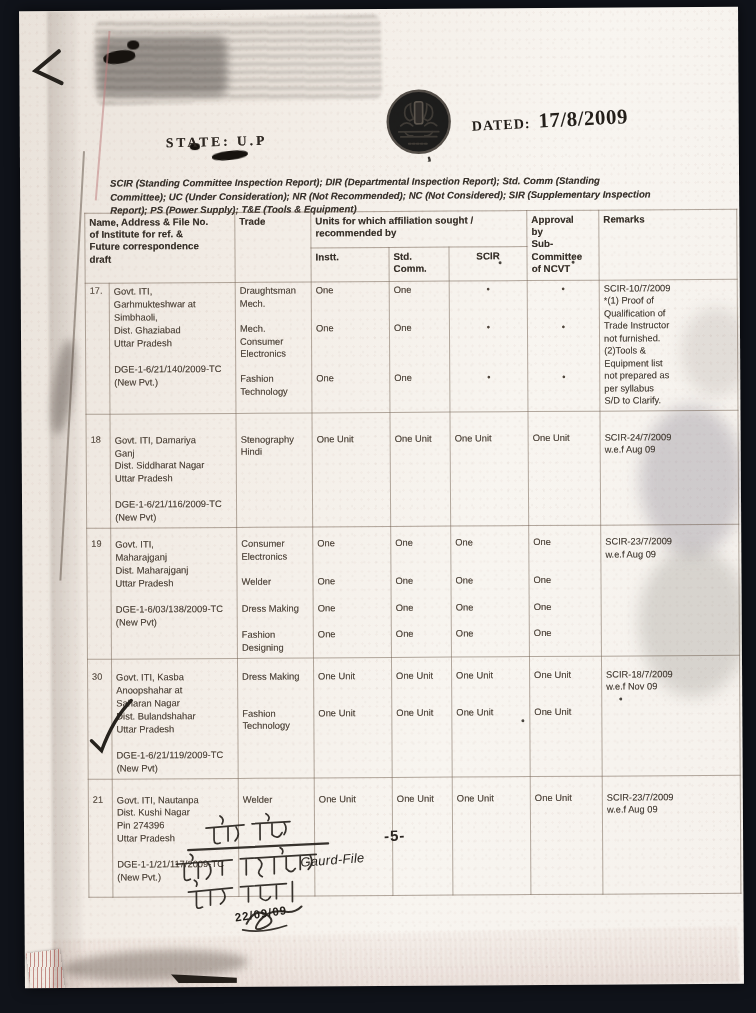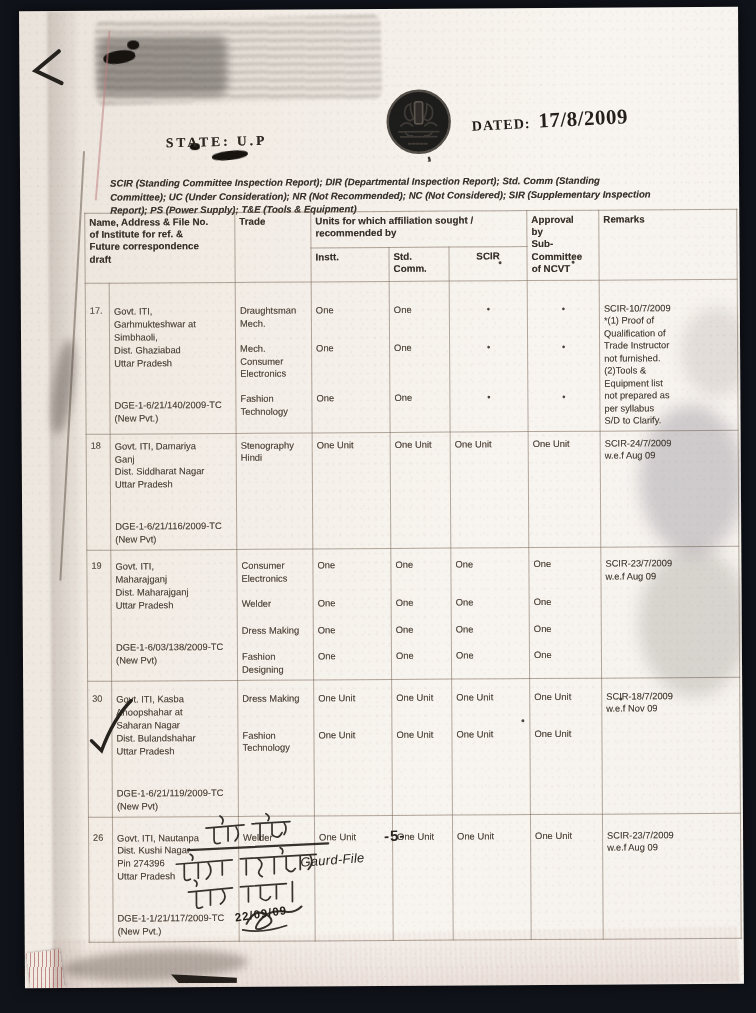--- a/index.html
+++ b/index.html
@@ -62,25 +62,25 @@
     font-size:9.6px;font-weight:bold;font-style:italic;color:#38322c;line-height:1.42;
     text-shadow:0 0 .5px rgba(70,58,48,.5);}
   
   .doc-table{position:absolute;left:64px;top:202px;width:652px;border-collapse:collapse;table-layout:fixed;
     font-size:9.4px;color:#4d443b;text-shadow:0 0 .5px rgba(96,80,66,.55);}
   .doc-table td,.doc-table th{border:1px solid rgba(108,90,73,.5);vertical-align:top;
     padding:3px 4px;overflow:hidden;}
   .doc-table th{font-size:9.8px;font-weight:bold;color:#36302a;text-align:left;line-height:1.25;}
   th.dget-h{text-align:center;}
   .pre{white-space:pre-line;line-height:1.38;}
-  .inst-file{margin-top:29px;white-space:pre-line;line-height:1.38;}
+  .inst-file{margin-top:13px;white-space:pre-line;line-height:1.38;}
   .tb{overflow:hidden;white-space:pre-line;line-height:1.35;}
   .ctr{text-align:center;}
   .r17{height:130px}.r18{height:86px}.r19{height:112px}.r20{height:104px}.r21{height:118px}
-  .r17 td{padding-top:22px}.r18 td{padding-top:6px}.r19 td{padding-top:10px}
+  .r17 td{padding-top:2px}.r18 td{padding-top:20px}.r19 td{padding-top:10px}
   .r20 td{padding-top:12px}.r21 td{padding-top:15px}
   .r17 .b1{height:38px}.r17 .b2{height:50px}
   .r19 .b1{height:38px}.r19 .b2{height:27px}.r19 .b3{height:26px}
   .r20 .b1{height:37px}
   .no-cell{font-size:9.2px;color:#5a5046;}
   .remarks-cell{font-size:9.3px;line-height:1.34;color:#453f38;}
   
   .pageno{position:absolute;left:360px;top:818px;font-size:15px;font-weight:bold;
     letter-spacing:1px;color:#2b2622;transform:rotate(-2deg);}
   .handwriting{position:absolute;left:118px;top:798px;width:290px;height:135px;}
@@ -340,21 +340,21 @@
       </td>
       <td>
         <div class="tb b1">One Unit</div>
         <div class="tb">One Unit</div>
       </td>
       <td class="remarks-cell pre">SCIR-18/7/2009
 w.e.f Nov 09</td>
     </tr>
 
     <tr class="r21">
-      <td class="no-cell">26</td>
+      <td class="no-cell">21</td>
       <td>
         <div class="pre">Govt. ITI, Nautanpa
 Dist. Kushi Nagar
 Pin 274396
 Uttar Pradesh</div>
         <div class="inst-file">DGE-1-1/21/117/2009-TC
 (New Pvt.)</div>
       </td>
       <td>
             <div class="tb">Welder</div>

